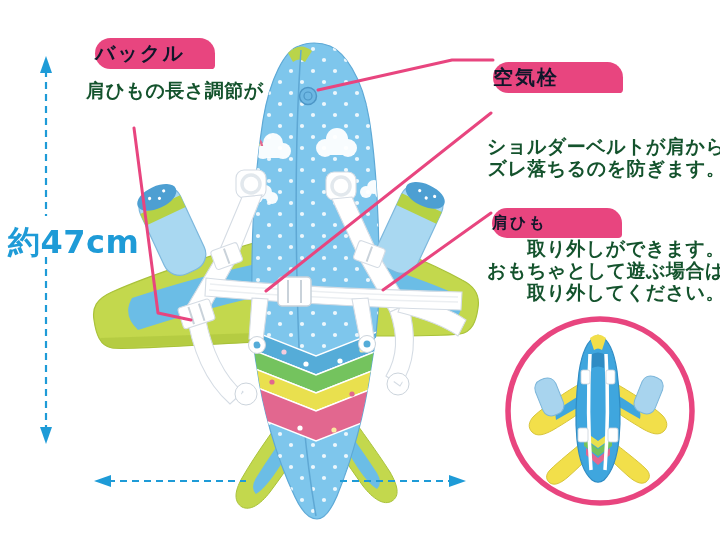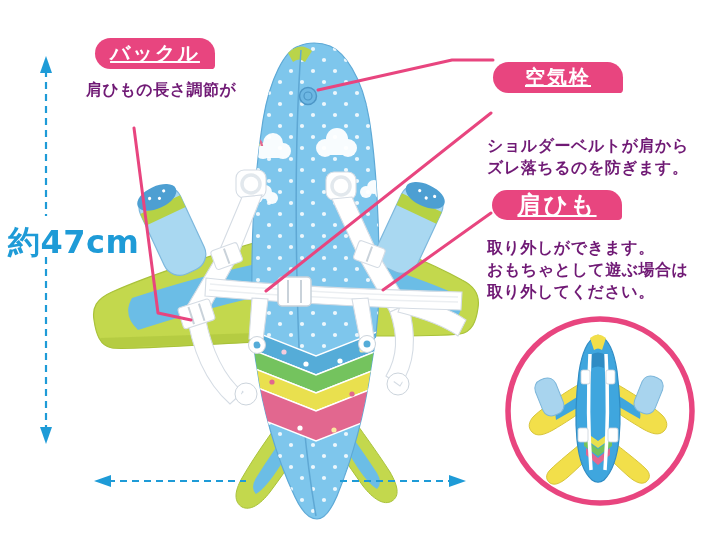--- a/index.html
+++ b/index.html
@@ -1,22 +1,22 @@
 <!DOCTYPE html>
 <html><head>
 <meta charset="utf-8">
 <style>
   html,body{margin:0;padding:0;background:#ffffff;}
   .stage{position:relative;width:720px;height:540px;background:#ffffff;overflow:hidden;
          font-family:"DejaVu Sans",sans-serif;}
   .art{position:absolute;left:0;top:0;}
-  .pill{position:absolute;background:#E8457F;color:#ffffff;font-weight:bold;
-        text-align:center;border-radius:16px 16px 4px 16px;letter-spacing:2px;text-decoration:underline;}
-  .desc{position:absolute;color:#701a75;font-weight:bold;font-size:16px;line-height:23px;
-        letter-spacing:0.5px;white-space:nowrap;}
+  .pill{position:absolute;background:#E8457F;color:#0f172a;font-weight:bold;
+        border-radius:16px 16px 4px 16px;letter-spacing:2px;}
+  .desc{position:absolute;color:#14532d;font-weight:bold;font-size:19px;line-height:23px;
+        letter-spacing:0.5px;white-space:nowrap;text-align:right;}
   .dim-label{position:absolute;color:#1E9BD7;font-weight:bold;font-size:32px;
         letter-spacing:0.5px;white-space:nowrap;}
 </style>
 </head>
 <body>
 
 <div class="stage">
 
   <svg class="art" width="720" height="540" viewBox="0 0 720 540">
     <defs>
@@ -258,21 +258,21 @@
 
   <div class="pill" style="left:493px;top:62px;width:130px;height:31px;line-height:31px;font-size:20px;">
     <span>空気栓</span>
   </div>
 
   <div class="desc" style="left:487px;top:135px;line-height:22px;">
     <div>ショルダーベルトが肩から</div>
     <div>ズレ落ちるのを防ぎます。</div>
   </div>
 
-  <div class="pill" style="left:492px;top:190px;width:130px;height:30px;line-height:30px;font-size:24px;">
+  <div class="pill" style="left:492px;top:208px;width:130px;height:30px;line-height:30px;font-size:16px;">
     <span>肩ひも</span>
   </div>
   <div class="desc" style="left:487px;top:237px;line-height:22px;">
     <div>取り外しができます。</div>
     <div>おもちゃとして遊ぶ場合は</div>
     <div>取り外してください。</div>
   </div>
 
   <div class="dim-label" style="left:8px;top:221px;">約47cm</div>
 

